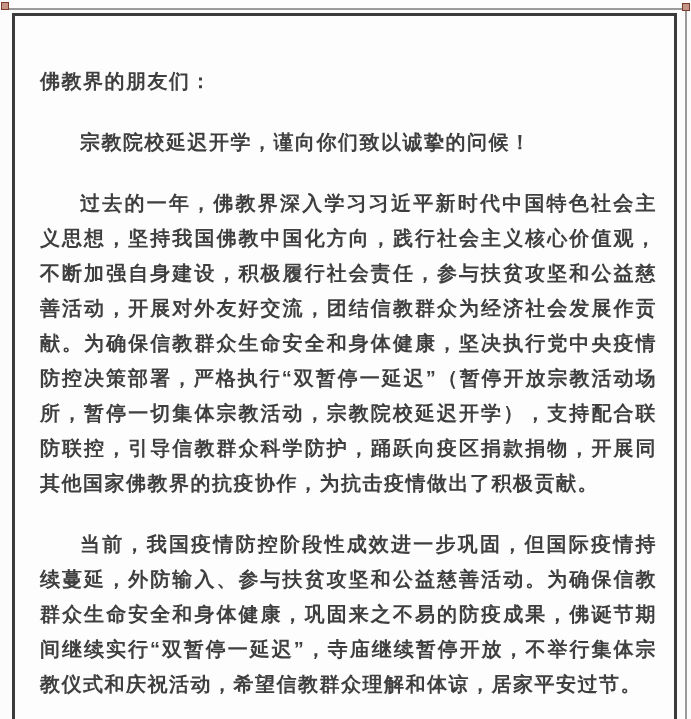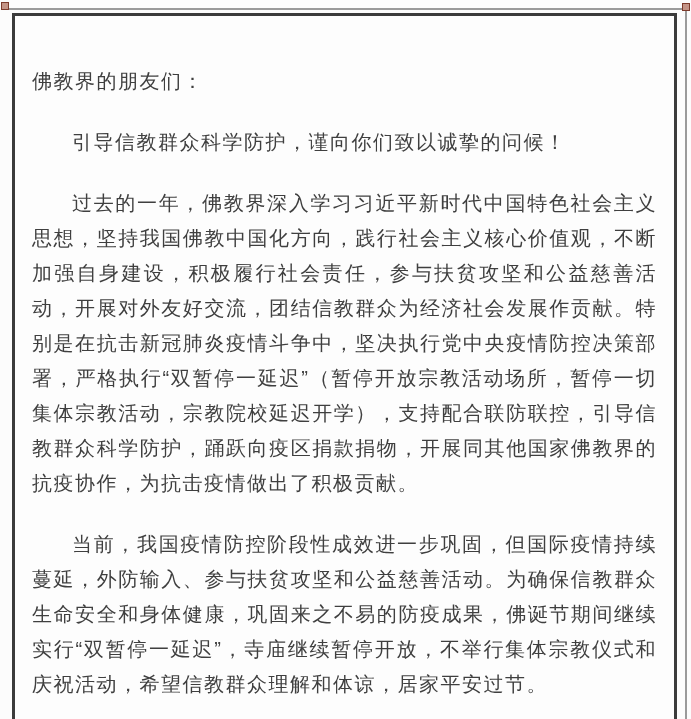--- a/index.html
+++ b/index.html
@@ -53,43 +53,43 @@
     top: 13px;
     width: 665px;
     height: 780px; 
     box-sizing: border-box;
     background: var(--page-bg, #fdfdfd);
     border: 3px solid var(--border, #3b3b3b);
     border-bottom: none;
     padding: 48px 17px 0 17px;
   }
   .letter-page p {
-    margin: 0 0 26px 0;
+    margin: 0 0 26px 8px;
     font-size: 20px;
     line-height: 35px;
     letter-spacing: 1.5px;
     color: var(--text, #3f3f3f);
     text-align: justify;
     text-justify: inter-character;
-    font-weight: 400;
+    font-weight: 700;
   }
   .letter-page p.indent {
     text-indent: 2em;
   }
 </style>
 </head>
 <body>
 
 <div class="canvas">
 
   <div class="sel-top"></div>
   <div class="sel-right"></div>
   <div class="handle handle-tl"></div>
   <div class="handle handle-tr"></div>
 
   <div class="letter-page">
     <p>佛教界的朋友们：</p>
-    <p class="indent">引导信教群众科学防护，谨向你们致以诚挚的问候！</p>
-    <p class="indent">过去的一年，佛教界深入学习习近平新时代中国特色社会主义思想，坚持我国佛教中国化方向，践行社会主义核心价值观，不断加强自身建设，积极履行社会责任，参与扶贫攻坚和公益慈善活动，开展对外友好交流，团结信教群众为经济社会发展作贡献。特别是在抗击新冠肺炎疫情斗争中，坚决执行党中央疫情防控决策部署，严格执行“双暂停一延迟”（暂停开放宗教活动场所，暂停一切集体宗教活动，宗教院校延迟开学），支持配合联防联控，引导信教群众科学防护，踊跃向疫区捐款捐物，开展同其他国家佛教界的抗疫协作，为抗击疫情做出了积极贡献。</p>
+    <p class="indent">宗教院校延迟开学，谨向你们致以诚挚的问候！</p>
+    <p class="indent">过去的一年，佛教界深入学习习近平新时代中国特色社会主义思想，坚持我国佛教中国化方向，践行社会主义核心价值观，不断加强自身建设，积极履行社会责任，参与扶贫攻坚和公益慈善活动，开展对外友好交流，团结信教群众为经济社会发展作贡献。为确保信教群众生命安全和身体健康，坚决执行党中央疫情防控决策部署，严格执行“双暂停一延迟”（暂停开放宗教活动场所，暂停一切集体宗教活动，宗教院校延迟开学），支持配合联防联控，引导信教群众科学防护，踊跃向疫区捐款捐物，开展同其他国家佛教界的抗疫协作，为抗击疫情做出了积极贡献。</p>
     <p class="indent">当前，我国疫情防控阶段性成效进一步巩固，但国际疫情持续蔓延，外防输入、参与扶贫攻坚和公益慈善活动。为确保信教群众生命安全和身体健康，巩固来之不易的防疫成果，佛诞节期间继续实行“双暂停一延迟”，寺庙继续暂停开放，不举行集体宗教仪式和庆祝活动，希望信教群众理解和体谅，居家平安过节。</p>
   </div>
 
 </div>
 
 </body></html>

